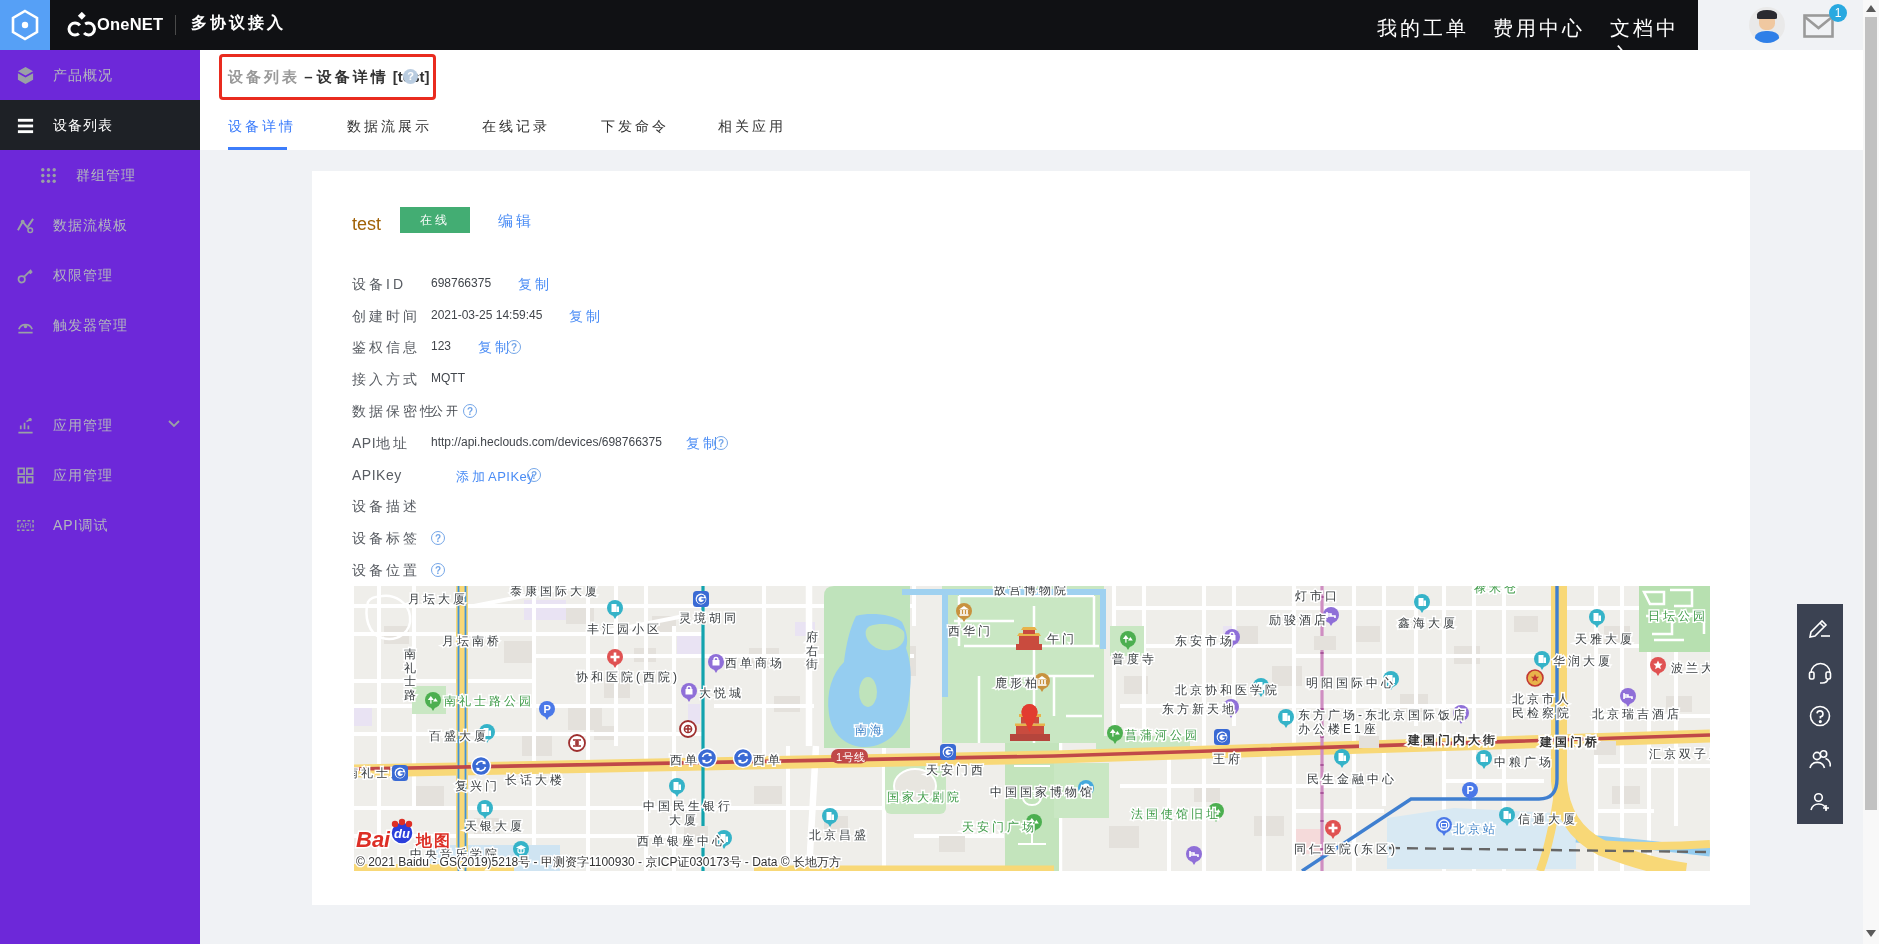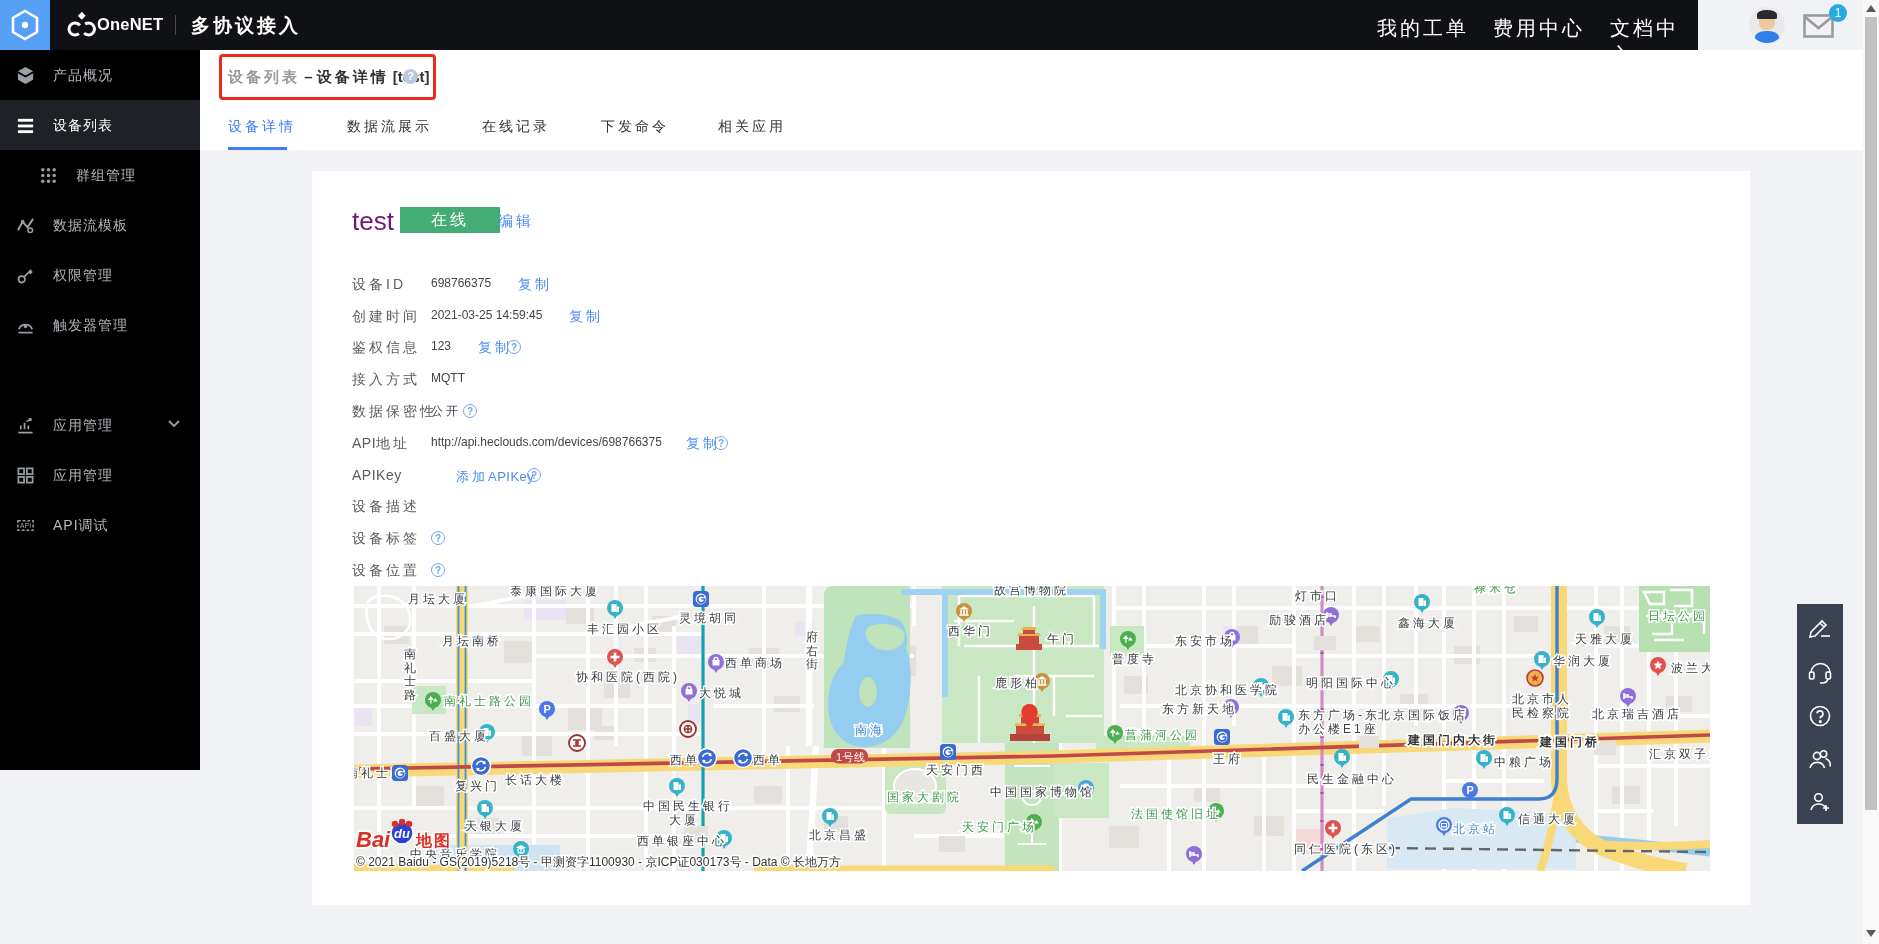--- a/index.html
+++ b/index.html
@@ -3,36 +3,36 @@
 <meta charset="utf-8">
 <style>
   * { margin:0; padding:0; box-sizing:border-box; }
   html,body { width:1879px; height:944px; overflow:hidden; font-family:"Liberation Sans",sans-serif; }
   body { position:relative; background:#f0f2f5; }
   
   #header { position:absolute; left:0; top:0; width:1698px; height:50px; background:#101114; z-index:30; }
   #logobox { position:absolute; left:0; top:0; width:50px; height:50px; background:#56a0f6; }
   .htxt { color:#fff; font-size:20px; position:absolute; top:15px; }
   
-  #sidebar { position:absolute; left:0; top:50px; width:200px; height:720px; background:#000000; z-index:20;padding-left:48px; }
+  #sidebar { position:absolute; left:0; top:50px; width:200px; height:894px; background:#6d28d9; z-index:20;padding-left:48px; }
   .sitem { position:absolute; left:0; width:200px; height:50px; color:#b2b7bd; font-size:14px; }
   .sitem .lbl { position:absolute; left:53px; top:17px; letter-spacing:1px; }
   .sitem.active { background:#1e2126; color:#fff; }
   .sicon { position:absolute; left:16px; top:16px; width:19px; height:19px; }
   
   #whiteband { position:absolute; left:200px; top:50px; width:1663px; height:100px; background:#fff; }
   #crumb { position:absolute; left:228px; top:68px; font-size:15px; color:#999; font-weight:bold; }
   #redbox { position:absolute; left:219px; top:54px; width:217px; height:46px; border:3px solid #e92b1f; border-radius:4px; z-index:5;}
   .tab { position:absolute; top:118px; font-size:14px; color:#333; }
   .tab.on { color:#3d7dfb; }
   #tabline { position:absolute; left:228px; top:147px; width:59px; height:3px; background:#3d7dfb; }
   
   #card { position:absolute; left:312px; top:171px; width:1438px; height:734px; background:#fff; }
-  #devname { position:absolute; left:352px; top:206px; font-size:26px; color:#701a75; }
-  #badge { position:absolute; left:400px; top:207px; width:100px; height:26px; background:#43ad73; color:#fff; font-size:16px; text-align:center; line-height:26px; }
+  #devname { position:absolute; left:352px; top:214px; font-size:18px; color:#a16207; }
+  #badge { position:absolute; left:400px; top:207px; width:70px; height:26px; background:#43ad73; color:#fff; font-size:12px; text-align:center; line-height:26px; }
   .row-l { position:absolute; left:352px; font-size:14px; color:#595d63; letter-spacing:0.5px;}
   .row-v { position:absolute; left:431px; font-size:12px; color:#41454b; }
   .lnk { position:absolute; font-size:14px; color:#4a8cf5; letter-spacing:0.5px;}
   .qm { position:absolute; width:14px; height:14px; border:1px solid #74a6e8; border-radius:50%; color:#74a6e8; font-size:10px; text-align:center; line-height:13px; font-weight:bold; }
   
   #rtool { position:absolute; left:1797px; top:604px; width:46px; height:220px; background:#3b4252; z-index:25; }
   
   #sbar { position:absolute; left:1863px; top:0; width:16px; height:944px; background:#f8f8f8; z-index:40; }
   #sthumb { position:absolute; left:1865px; top:17px; width:12px; height:793px; background:#c1c1c1; z-index:41; }
   .cjk { letter-spacing:3px; }
@@ -48,21 +48,21 @@
         <circle cx="25" cy="25" r="3.2" fill="#fff"></circle>
       </svg>
     </div>
     <svg id="onelogo" style="position:absolute;left:67px;top:12px;" width="30" height="26" viewBox="0 0 30 26">
       <circle cx="8" cy="17" r="6" fill="none" stroke="#fff" stroke-width="3" stroke-dasharray="28 10" stroke-dashoffset="-5"></circle>
       <circle cx="21.5" cy="17" r="6" fill="none" stroke="#fff" stroke-width="3" stroke-dasharray="28 10" stroke-dashoffset="14"></circle>
       <rect x="12" y="1" width="5.6" height="5.6" fill="#fff" transform="rotate(45 14.8 3.8)"></rect>
     </svg>
     <div class="htxt" style="left:97px;top:15px;font-size:16.5px;font-weight:bold;letter-spacing:0.2px;">OneNET</div>
     <div style="position:absolute;left:175px;top:15px;width:1px;height:20px;background:#4a4a4a;"></div>
-    <div class="htxt cjk" style="left:191px;top:13px;font-size:19px;font-weight:bold;">多协议接入</div>
+    <div class="htxt cjk" style="left:191px;top:13px;font-size:16px;font-weight:bold;">多协议接入</div>
     <div class="htxt cjk" style="left:1377px;">我的工单</div>
     <div class="htxt cjk" style="left:1493px;">费用中心</div>
     <div class="htxt cjk" style="left:1610px;">文档中心</div>
 
     <div style="position:absolute;left:1749px;top:7px;width:36px;height:36px;border-radius:50%;background:#e9e9e9;overflow:hidden;">
       <div style="position:absolute;left:10px;top:6px;width:16px;height:17px;border-radius:45% 45% 40% 40%;background:#f0c8a0;"></div>
       <div style="position:absolute;left:8px;top:3px;width:20px;height:9px;border-radius:50% 50% 10% 10%;background:#2a2a30;"></div>
       <div style="position:absolute;left:6px;top:24px;width:24px;height:14px;border-radius:45% 45% 0 0;background:#2f7fe8;"></div>
     </div>
 

